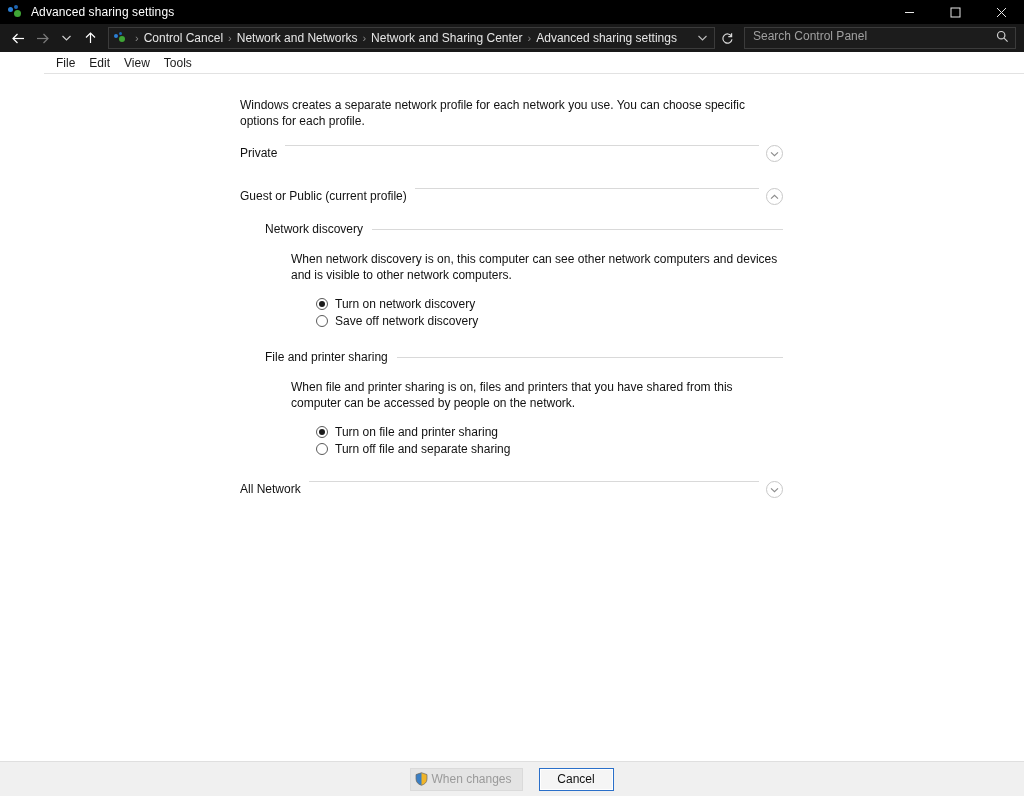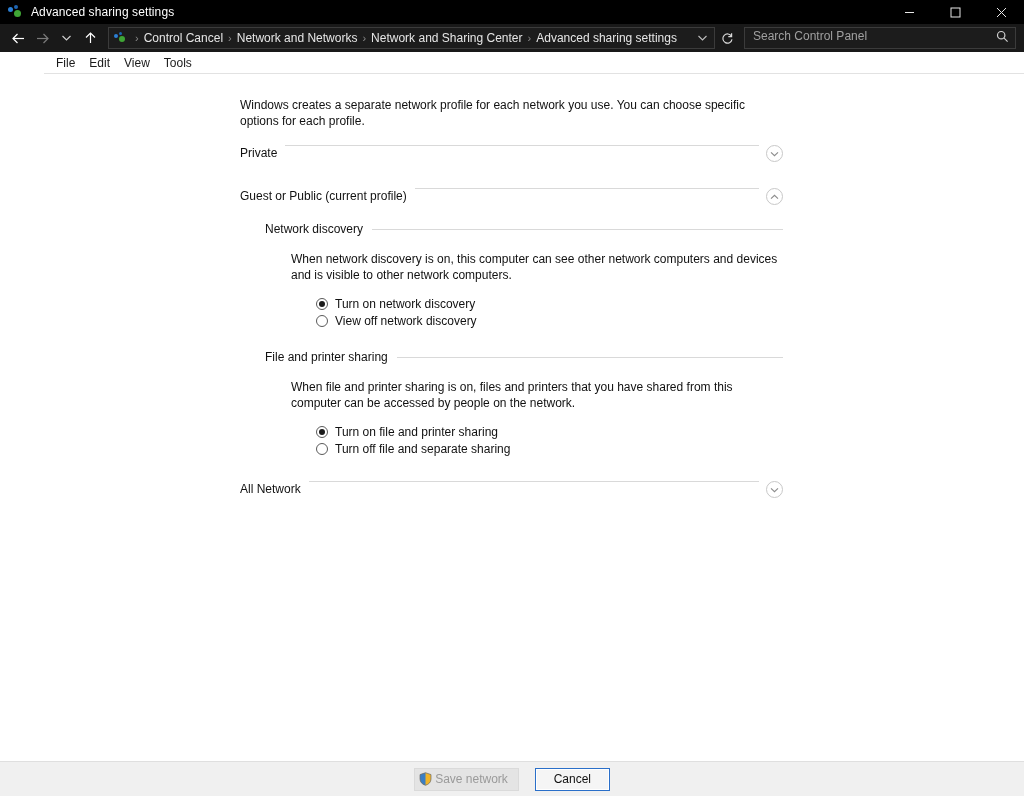--- a/index.html
+++ b/index.html
@@ -468,21 +468,21 @@
       </div>
       <div class="sub-body">
         <div class="sub-desc">When network discovery is on, this computer can see other network computers and devices and is visible to other network computers.</div>
         <div class="radio-group">
           <div class="radio-row">
             <span class="radio checked"></span>
             <span class="radio-label">Turn on network discovery</span>
           </div>
           <div class="radio-row">
             <span class="radio"></span>
-            <span class="radio-label">View off network discovery</span>
+            <span class="radio-label">Save off network discovery</span>
           </div>
         </div>
       </div>
     </div>
 
     <div class="gap-18"></div>
 
     <div class="subsection">
       <div class="sub-row">
         <span class="sub-label">File and printer sharing</span>
@@ -520,18 +520,18 @@
 
 <div class="bottombar">
   <div class="btn btn-save">
     <span class="shield">
       <svg width="13" height="14" viewBox="0 0 13 14">
         <path d="M6.5 0.7 L12 2.6 V7 C12 10.3 9.6 12.4 6.5 13.3 C3.4 12.4 1 10.3 1 7 V2.6 Z" fill="#f0b429"></path>
         <path d="M6.5 0.7 L1 2.6 V7 C1 10.3 3.4 12.4 6.5 13.3 Z" fill="#3a7ec4"></path>
         <path d="M6.5 0.7 L12 2.6 V7 C12 10.3 9.6 12.4 6.5 13.3 C3.4 12.4 1 10.3 1 7 V2.6 Z" fill="none" stroke="#6b6b6b" stroke-width="0.7"></path>
       </svg>
     </span>
-    <span>Save network</span>
+    <span>When changes</span>
   </div>
   <div class="btn btn-cancel">
     <span>Cancel</span>
   </div>
 </div>
 
 </body></html>

